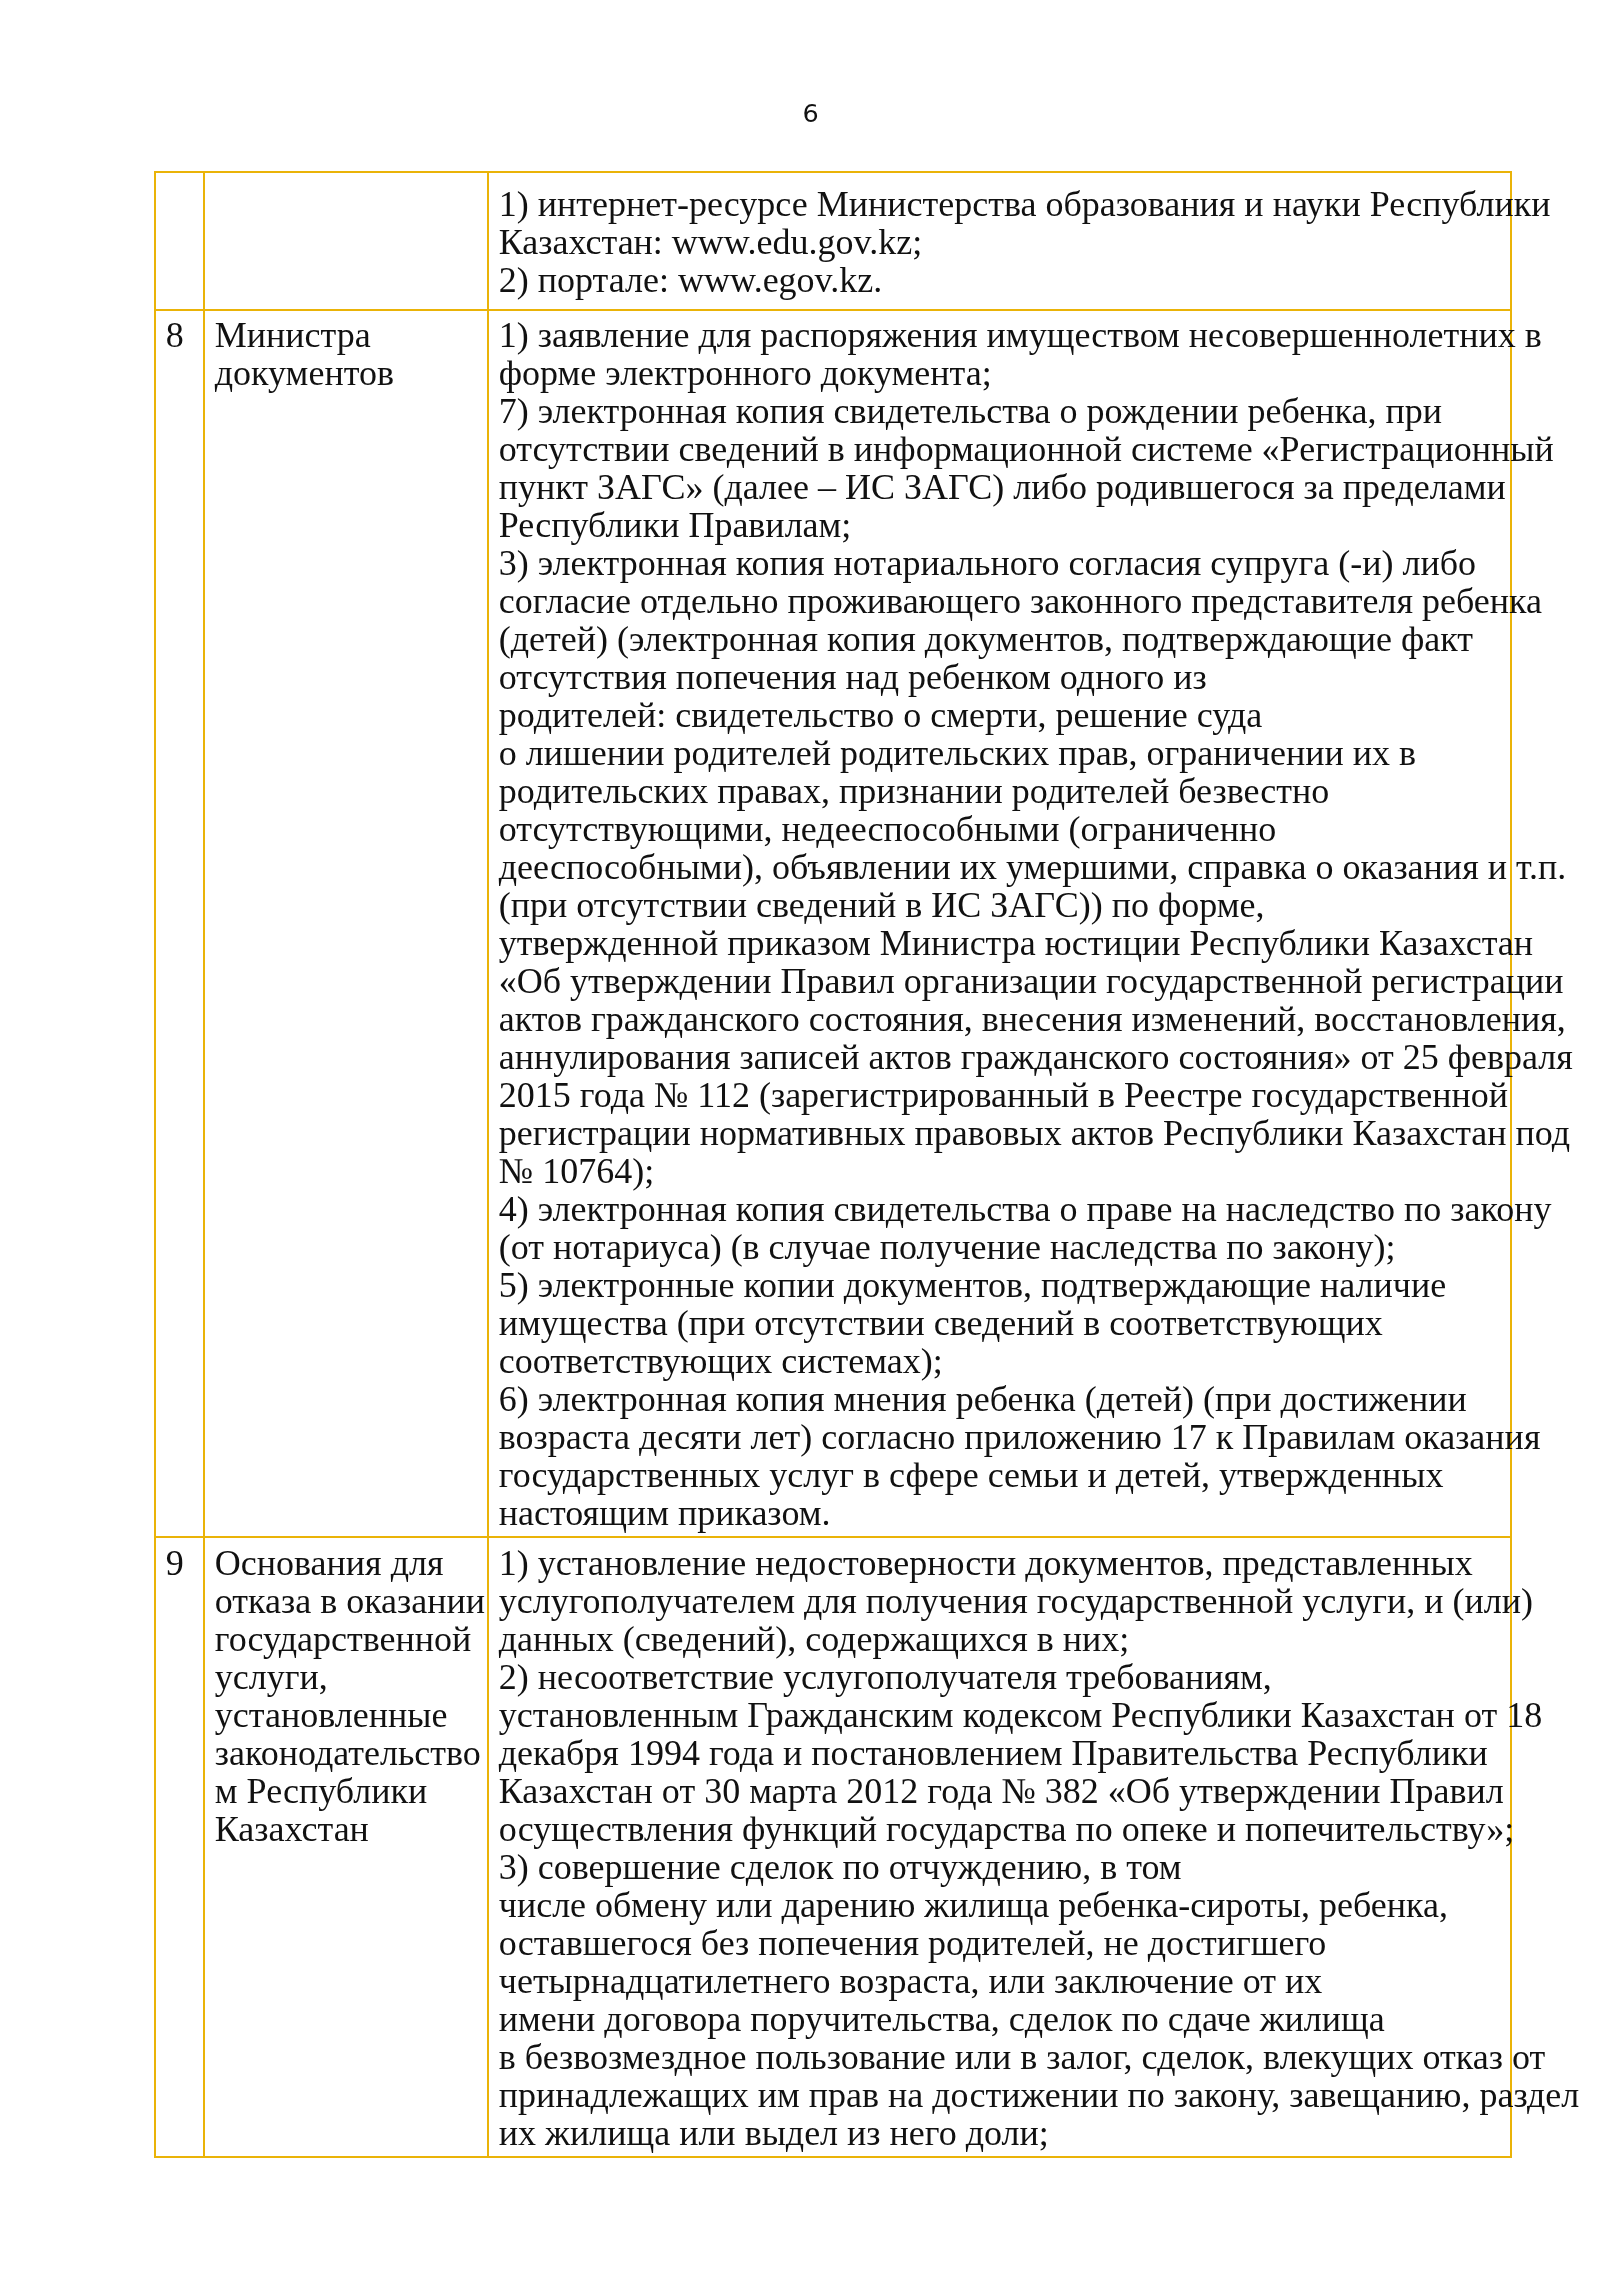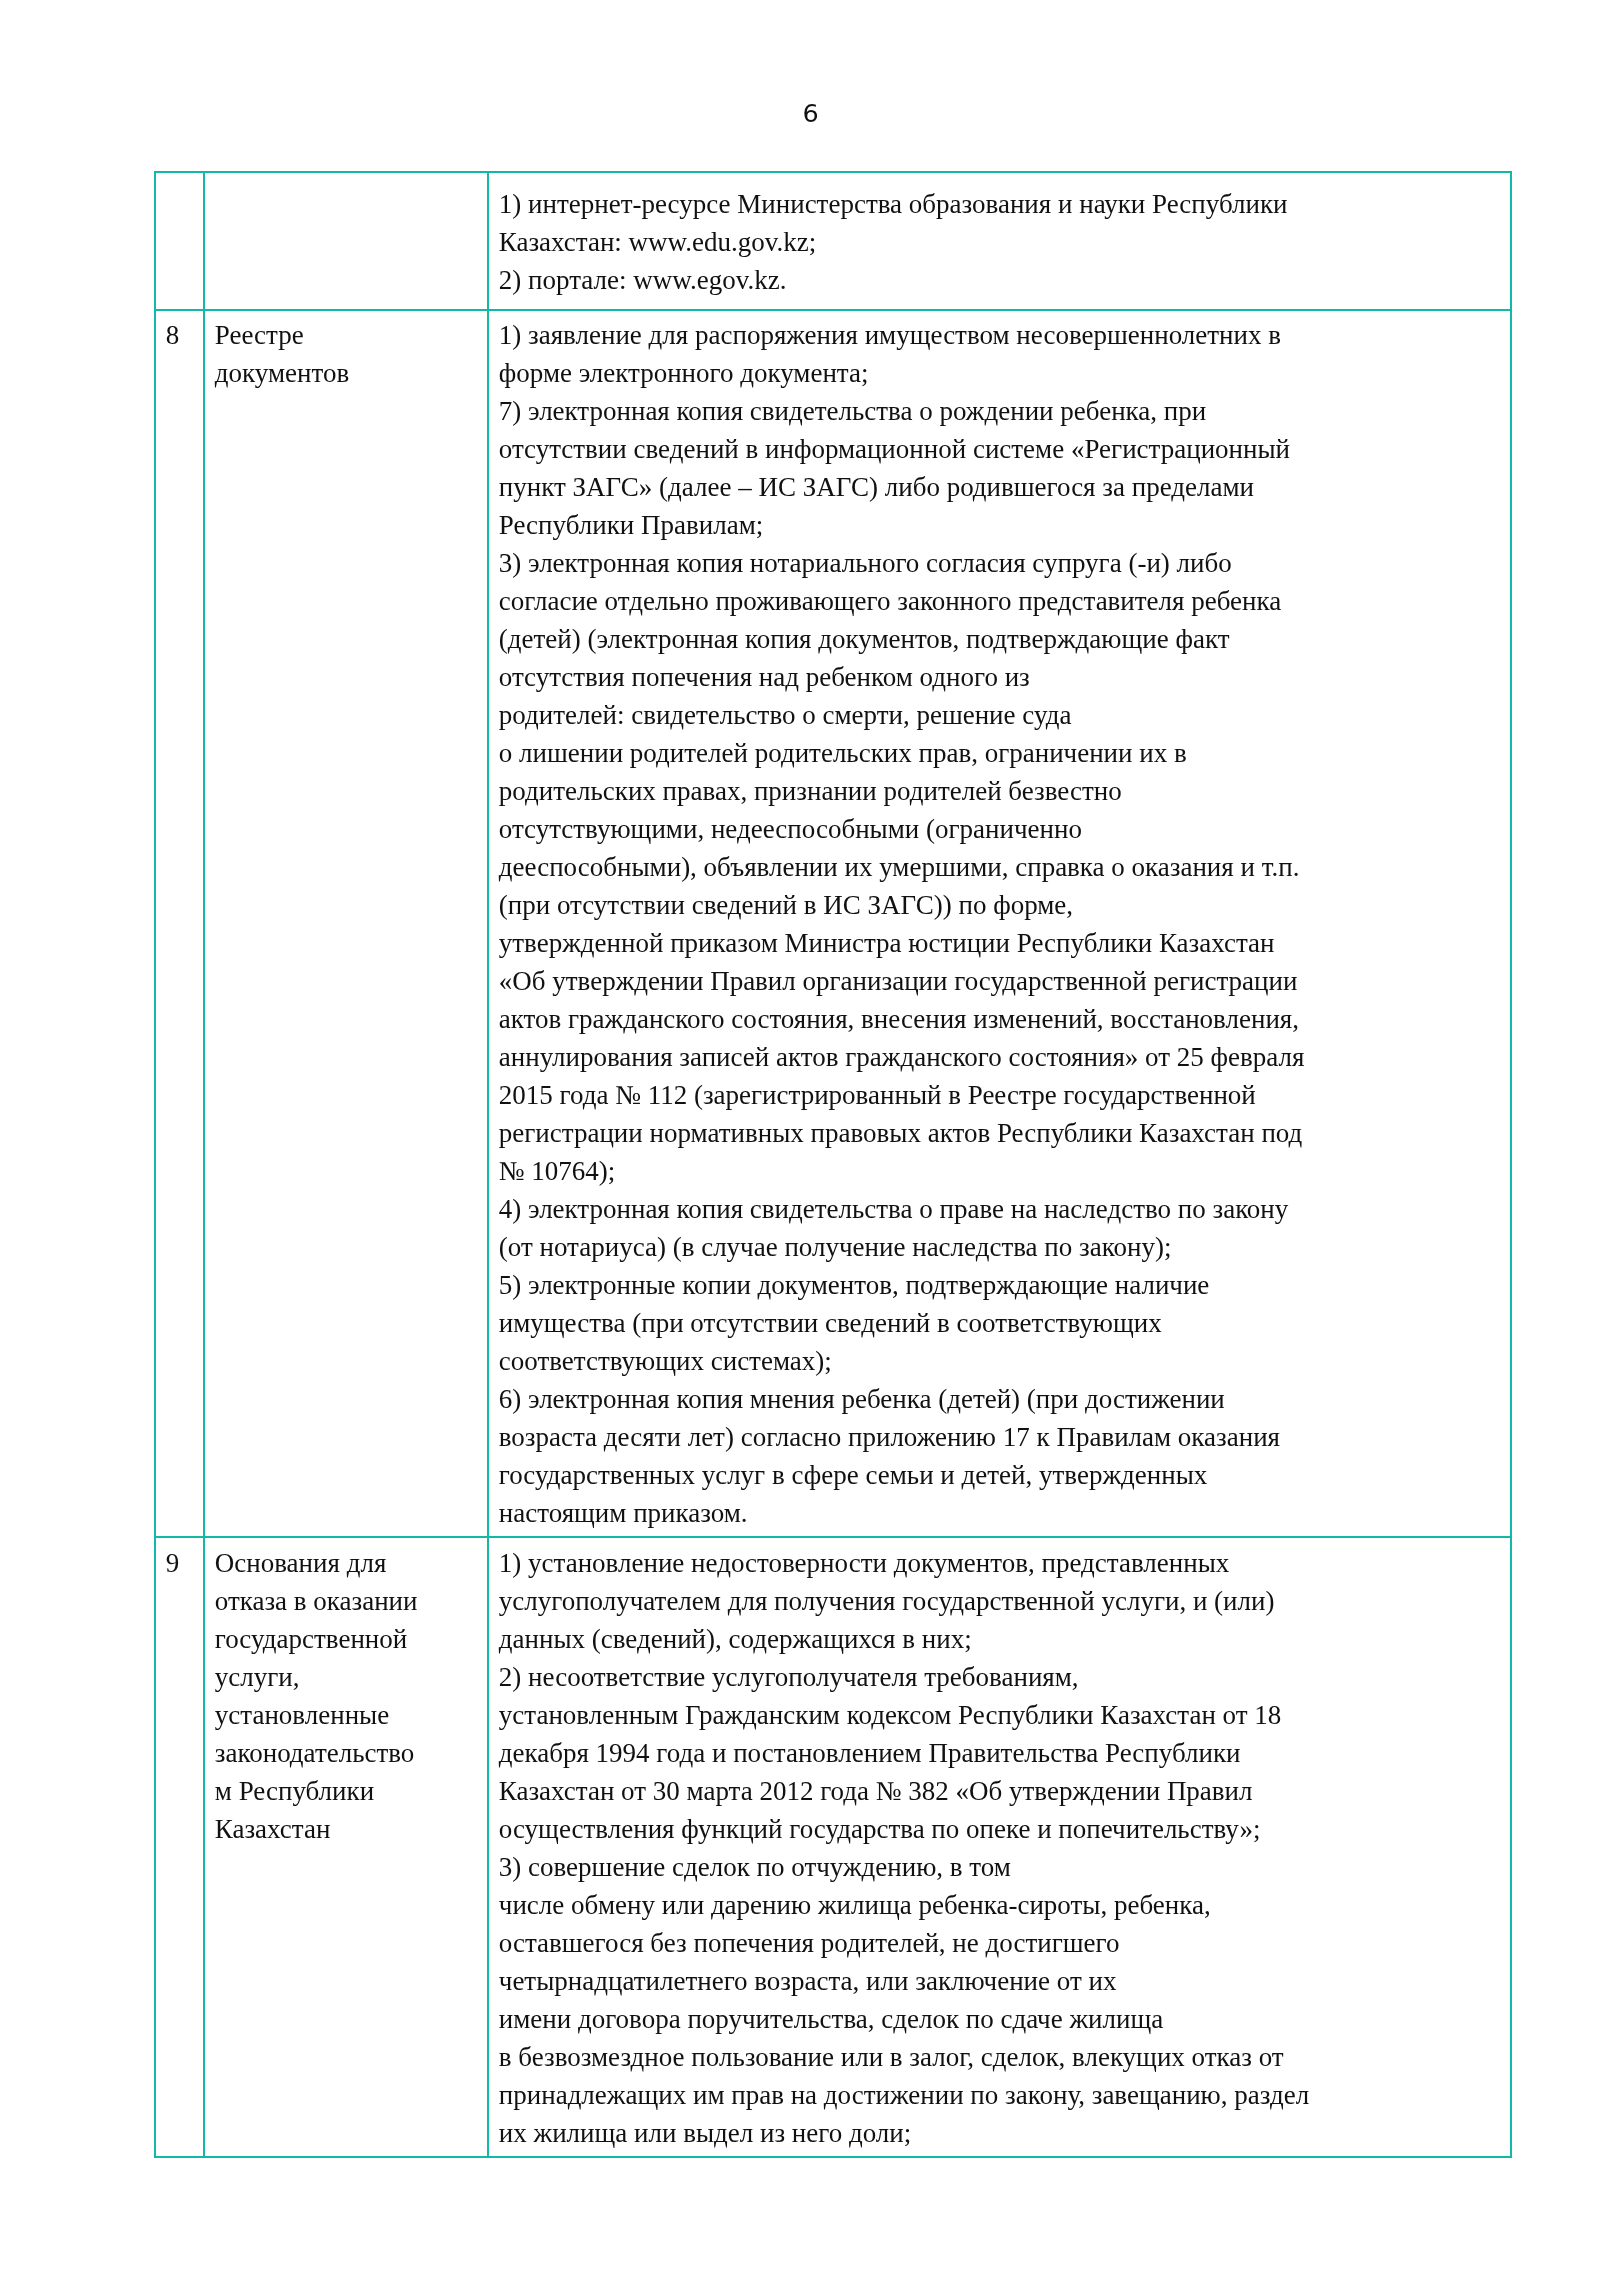--- a/index.html
+++ b/index.html
@@ -2,21 +2,21 @@
 <html><head>
 <meta charset="utf-8">
 <style>
   html, body { margin:0; padding:0; background:#ffffff; }
   body { width:1621px; height:2293px; position:relative; overflow:hidden;
          font-family:"Liberation Serif", serif; color:#111; }
   .page-num { position:absolute; top:98px; left:0; width:1621px; text-align:center;
               font-family:"DejaVu Sans", sans-serif; font-size:25.5px; color:#111; }
   table.doc { position:absolute; top:171px; left:154px; width:1357px;
               border-collapse:collapse; table-layout:fixed; }
-  table.doc td { border:2px solid #14b8a6; vertical-align:top; font-size:27px;
+  table.doc td { border:2px solid #eab308; vertical-align:top; font-size:36px;
                  line-height:38px; padding:5.9px 7.8px 3.9px 9.8px; }
   col.c1 { width:49px; } col.c2 { width:284px; } col.c3 { width:1023px; }
   .line { display:block; white-space:nowrap; }
   td.num { padding-left:7.8px; }
 </style>
 </head>
 <body>
 
 <div class="page-num">6</div>
 
@@ -32,21 +32,21 @@
         <td></td>
         <td style="padding-top: 11.8px; padding-bottom: 9.8px;">
           <span class="line">1) интернет-ресурсе Министерства образования и науки Республики</span>
           <span class="line">Казахстан: www.edu.gov.kz;</span>
           <span class="line">2) портале: www.egov.kz.</span>
         </td>
       </tr>
       <tr>
         <td class="num">8</td>
         <td>
-          <span class="line">Реестре</span>
+          <span class="line">Министра</span>
           <span class="line">документов</span>
         </td>
         <td>
           <span class="line">1) заявление для распоряжения имуществом несовершеннолетних в</span>
           <span class="line">форме электронного документа;</span>
           <span class="line">7) электронная копия свидетельства о рождении ребенка, при</span>
           <span class="line">отсутствии сведений в информационной системе «Регистрационный</span>
           <span class="line">пункт ЗАГС» (далее – ИС ЗАГС) либо родившегося за пределами</span>
           <span class="line">Республики Правилам;</span>
           <span class="line">3) электронная копия нотариального согласия супруга (-и) либо</span>

